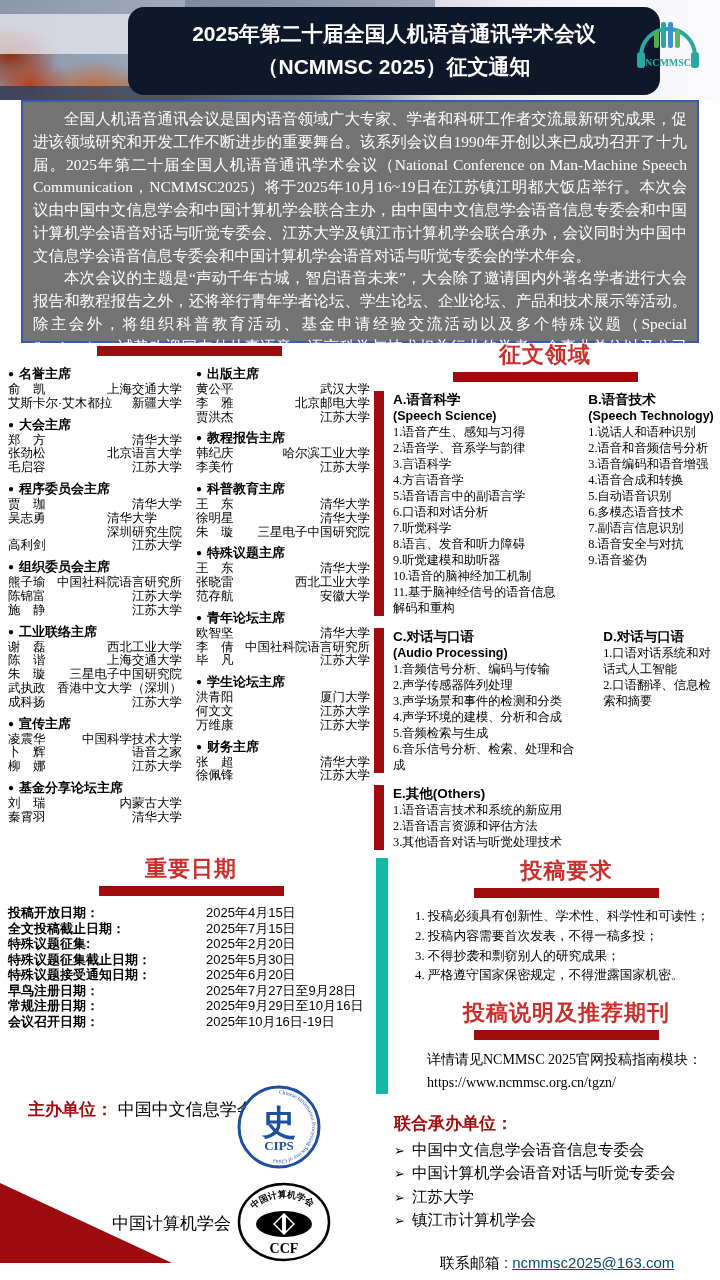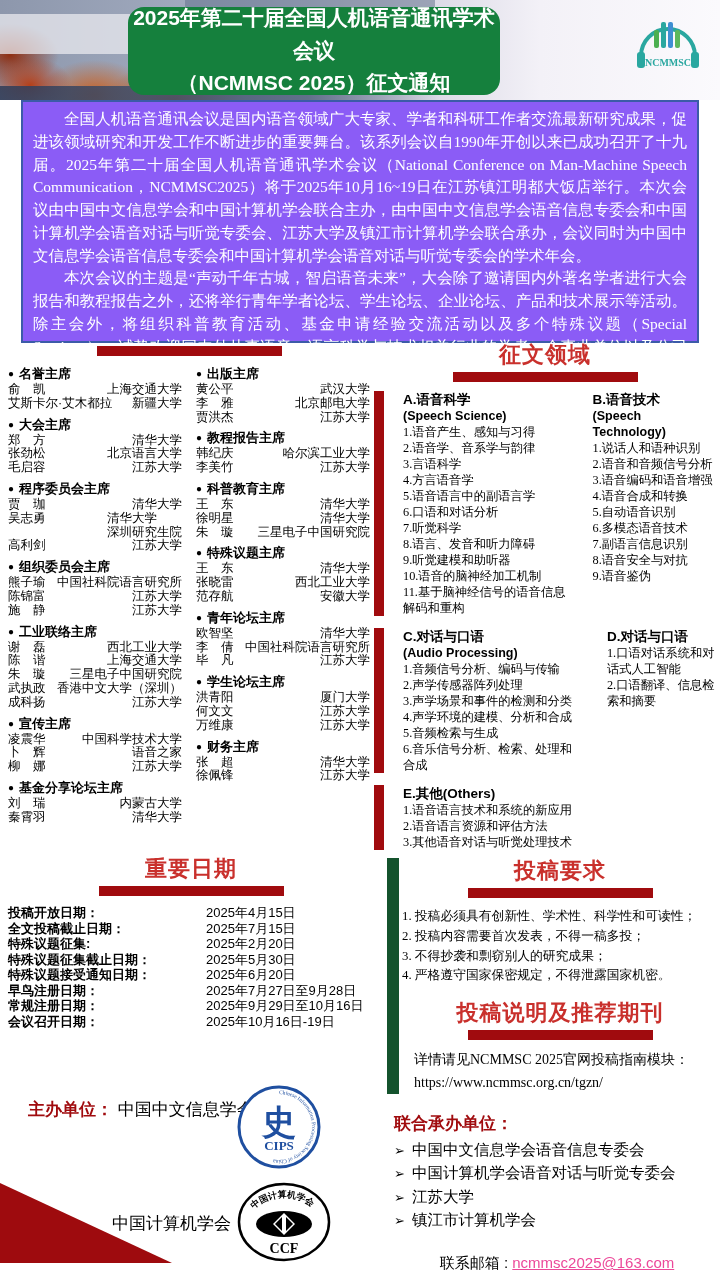--- a/index.html
+++ b/index.html
@@ -11,29 +11,29 @@
     background:
       radial-gradient(60px 40px at 30px 85px,#b5401a 0%,rgba(181,64,26,0) 70%),
       radial-gradient(80px 50px at 95px 95px,#c95f1f 0%,rgba(201,95,31,0) 70%),
       radial-gradient(70px 45px at 10px 55px,#8f2f12 0%,rgba(143,47,18,0) 70%),
       radial-gradient(100px 55px at 175px 100px,#a34a17 0%,rgba(163,74,23,0) 70%),
       linear-gradient(90deg,#8d97ac 0%,#a7b0c4 35%,#d8d7e4 58%,#f3f1f7 75%,#fbfafd 100%);}
   .bld1{position:absolute;left:185px;top:0;width:250px;height:72px;background:#5c6b85;opacity:.5;}
   .bld2{position:absolute;left:0;top:14px;width:130px;height:40px;background:#e9eaef;opacity:.75;}
   .roof{position:absolute;left:0;top:86px;width:440px;height:14px;
         background:linear-gradient(90deg,#2e3c58,#53637f 70%,rgba(83,99,127,0));opacity:.85;}
-  .title-box{position:absolute;left:128px;top:7px;width:372px;height:88px;background:#15803d;
+  .title-box{position:absolute;left:128px;top:7px;width:532px;height:88px;background:#0f172a;
     border-radius:16px;display:flex;flex-direction:column;justify-content:center;align-items:center;
     color:#fff;font-weight:bold;font-size:21px;line-height:1.55;text-align:center;z-index:3;}
   .logo-box{position:absolute;right:6px;top:2px;width:92px;height:78px;z-index:3;
     display:flex;align-items:center;justify-content:center;}
 
   
   .intro{position:absolute;top:100px;left:21px;width:678px;height:243px;box-sizing:border-box;
-    background:#8b5cf6;border:2px solid #3c5ba8;padding:6px 10px 4px;color:#fff;
+    background:#737373;border:2px solid #3c5ba8;padding:6px 10px 4px;color:#fff;
     font-family:"Liberation Serif",serif;font-size:15.5px;line-height:1.47;text-align:justify;}
   .intro p{margin:0;text-indent:2em;}
 
   
   .section-title{color:#c9302c;font-size:22px;font-weight:bold;text-align:center;margin:0;
     font-family:"Liberation Serif",serif;letter-spacing:1px;line-height:26px;}
   .title-bar{height:10px;background:#a00b0e;width:185px;margin:4px auto 9px;}
 
   
   .org-section{position:absolute;top:342px;left:8px;width:362px;}
@@ -42,56 +42,56 @@
   .org-group{margin-bottom:5px;}
   .org-group-title{font-size:13px;font-weight:bold;line-height:17px;margin-bottom:1px;}
   .org-group-title .bullet{font-size:10px;margin-right:5px;vertical-align:1px;}
   .member-row{display:flex;justify-content:space-between;align-items:flex-start;
     font-size:12.5px;line-height:13.8px;}
   .member-name{white-space:pre;}
   .member-aff{text-align:left;white-space:pre-line;}
 
   
   .topics-section{position:absolute;top:342px;left:374px;width:342px;}
-  .topic-block{border-left:10px solid #a00b0e;padding-left:19px;margin-bottom:12px;display:flex;gap:26px;}
+  .topic-block{border-left:10px solid #a00b0e;padding-left:9px;margin-bottom:12px;display:flex;gap:26px;}
   .topic-cell{min-width:0;}
   .cell-A{width:57%;} .cell-B{width:43%;} .cell-C{width:62%;} .cell-D{width:38%;} .cell-E{width:100%;}
   .topic-title{font-weight:bold;font-size:13.5px;line-height:17px;}
   .topic-subtitle{font-weight:bold;font-size:12.5px;line-height:16px;}
   .topic-item{font-size:12.3px;line-height:16px;font-family:"Liberation Serif",serif;}
 
   
   .dates-section{position:absolute;top:856px;left:8px;width:366px;}
   .date-rows{margin-top:2px;}
   .date-row{display:flex;font-size:13px;line-height:15.5px;}
   .date-label{width:198px;font-weight:bold;flex:none;}
 
   
   .right-bottom{position:absolute;top:858px;left:376px;width:344px;box-sizing:border-box;}
-  .rb-inner{border-left:12px solid #14532d;padding-left:1px;margin-left:11px;}
+  .rb-inner{border-left:12px solid #14b8a6;padding-left:25px;}
   .req-list{margin:4px 0 14px 2px;}
   .req-item{font-size:12.8px;line-height:1.55;font-family:"Liberation Serif",serif;}
   .guide-text{font-size:14px;font-family:"Liberation Serif",serif;line-height:1.6;margin:6px 0 0 14px;}
 
   
   .hosts-row1{position:absolute;top:1098px;left:28px;font-size:17px;}
   .hosts-label{color:#a00b0e;font-weight:bold;}
   .hosts-row2{position:absolute;top:1212px;left:112px;font-size:17px;}
   .cips-logo{position:absolute;left:236px;top:1084px;}
   .ccf-logo{position:absolute;left:236px;top:1180px;}
   .corner-triangle{position:absolute;left:0;top:1183px;width:172px;height:80px;background:#9e0b0e;
     clip-path:polygon(0 0,0 100%,100% 100%);}
 
   .coorg{position:absolute;top:1112px;left:394px;width:326px;}
   .coorg-label{color:#a00b0e;font-weight:bold;font-size:17px;margin-bottom:3px;}
   .coorg-item{font-size:15.5px;line-height:1.5;}
   .coorg-item .arrow{margin-right:7px;font-size:13px;}
 
   .contact{position:absolute;top:1254px;left:394px;width:326px;text-align:center;font-size:15px;}
-  .contact a{color:#ec4899;text-decoration:underline;}
+  .contact a{color:#0c4a6e;text-decoration:underline;}
 </style>
 </head>
 <body>
 
 <div class="page">
 
   <div class="header">
     <div class="bld2"></div>
     <div class="bld1"></div>
     <div class="roof"></div>

